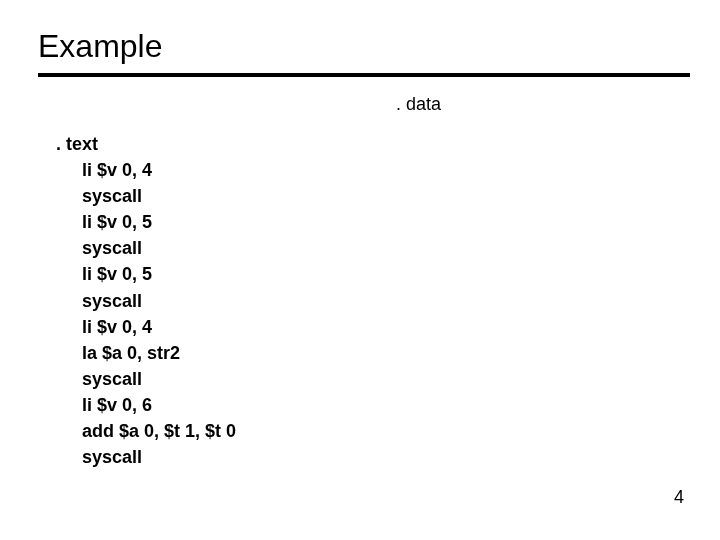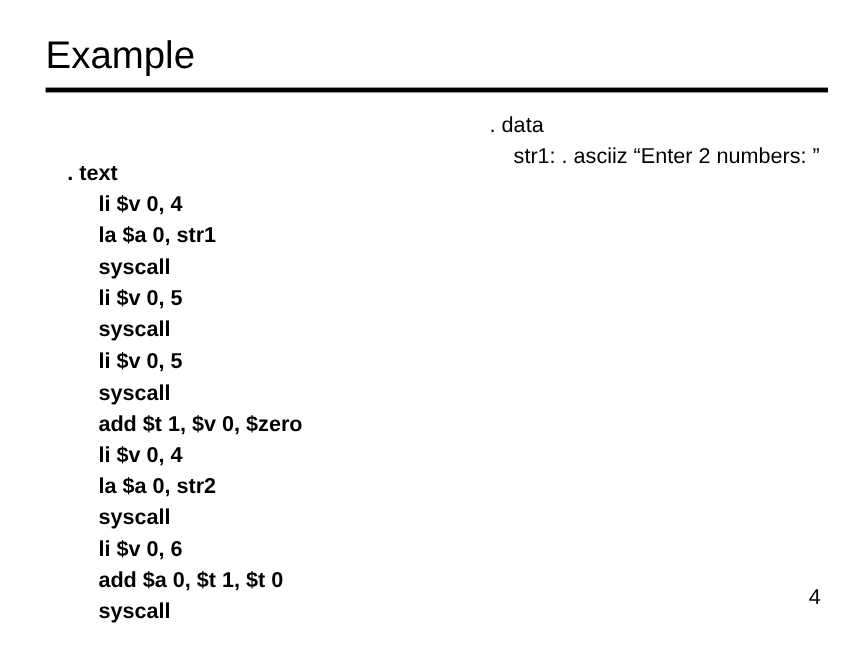--- a/index.html
+++ b/index.html
@@ -38,21 +38,20 @@
     padding-left: 18px;
     font-size: 18px;
     line-height: 1.45;
     font-weight: bold;
   }
   .right {
     flex: 1;
     padding-top: 0;
     font-size: 18px;
     line-height: 1.45;
-    margin-left: 12px;
   }
   .sect { padding-left: 0; }
   .ind1 { padding-left: 26px; }
   .ind2 { padding-left: 20px; }
   .pagenum {
     position: absolute;
     right: 36px;
     bottom: 32px;
     font-size: 18px;
   }
@@ -60,34 +59,31 @@
 </head>
 <body>
 
 <div class="slide">
   <h1 class="title">Example</h1>
   <hr class="rule">
   <div class="cols">
     <div class="left">
       <div class="sect">. text</div>
       <div class="ind1">li   $v 0, 4</div>
-      <div class="ind1">la  $a 0, str1</div>
       <div class="ind1">syscall</div>
       <div class="ind1">li   $v 0, 5</div>
       <div class="ind1">syscall</div>
       <div class="ind1">li   $v 0, 5</div>
       <div class="ind1">syscall</div>
-      <div class="ind1">add  $t 1, $v 0, $zero</div>
       <div class="ind1">li   $v 0, 4</div>
       <div class="ind1">la  $a 0, str2</div>
       <div class="ind1">syscall</div>
       <div class="ind1">li    $v 0, 6</div>
       <div class="ind1">add  $a 0, $t 1, $t 0</div>
       <div class="ind1">syscall</div>
     </div>
     <div class="right">
       <div class="sect">. data</div>
-      <div class="ind2">str1:  . asciiz  “Enter 2 numbers: ”</div>
     </div>
   </div>
 </div>
 
 <div class="pagenum">4</div>
 
 </body></html>

